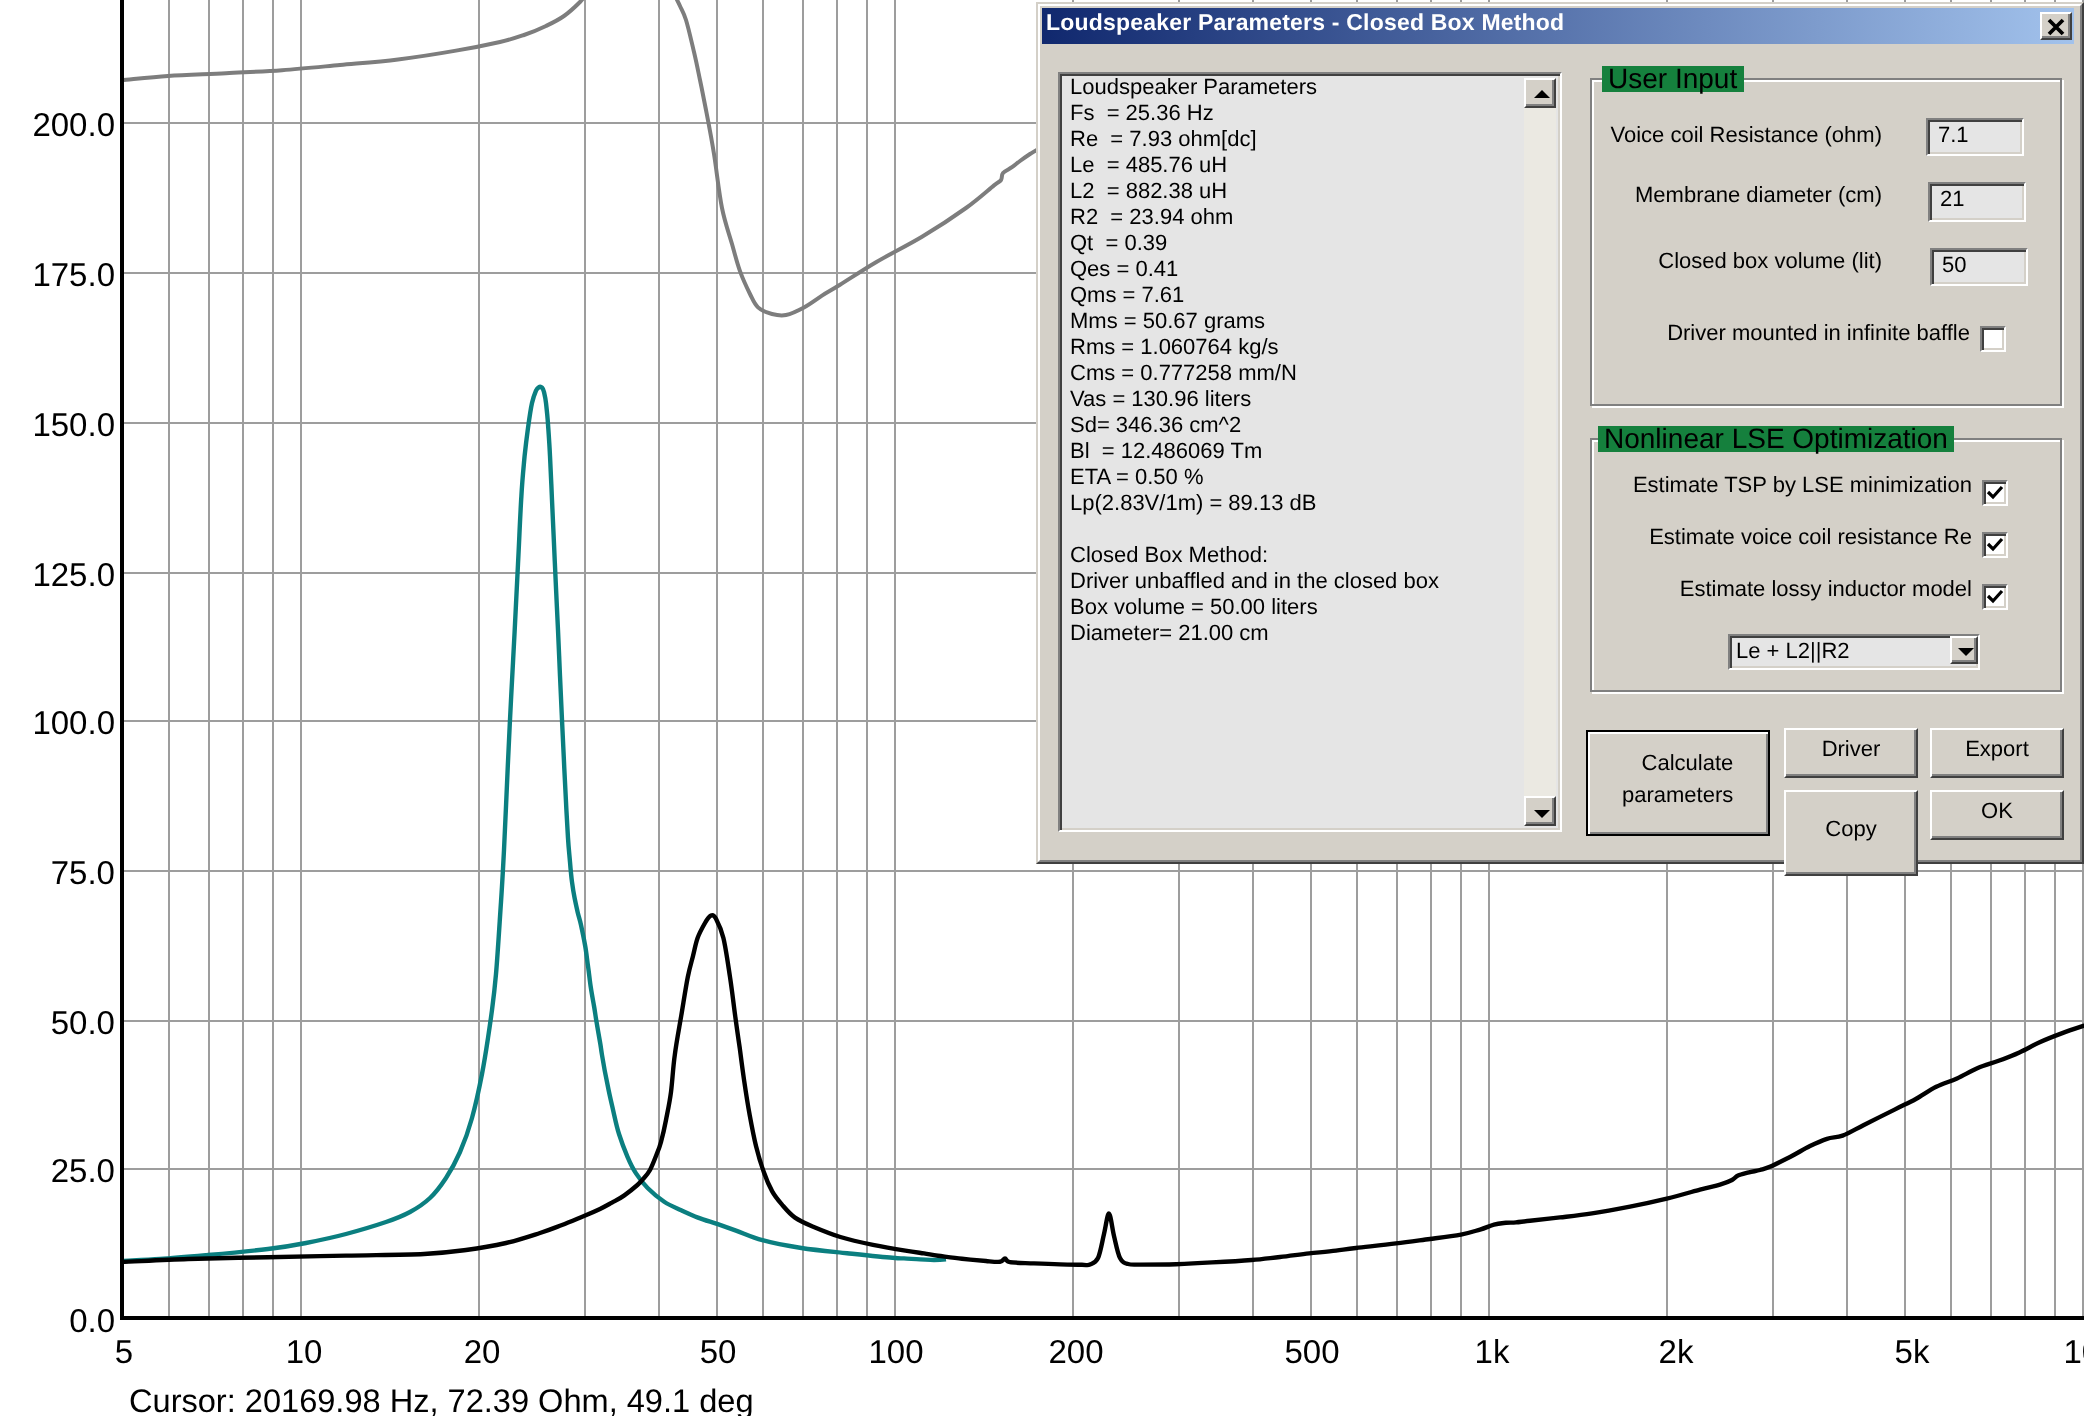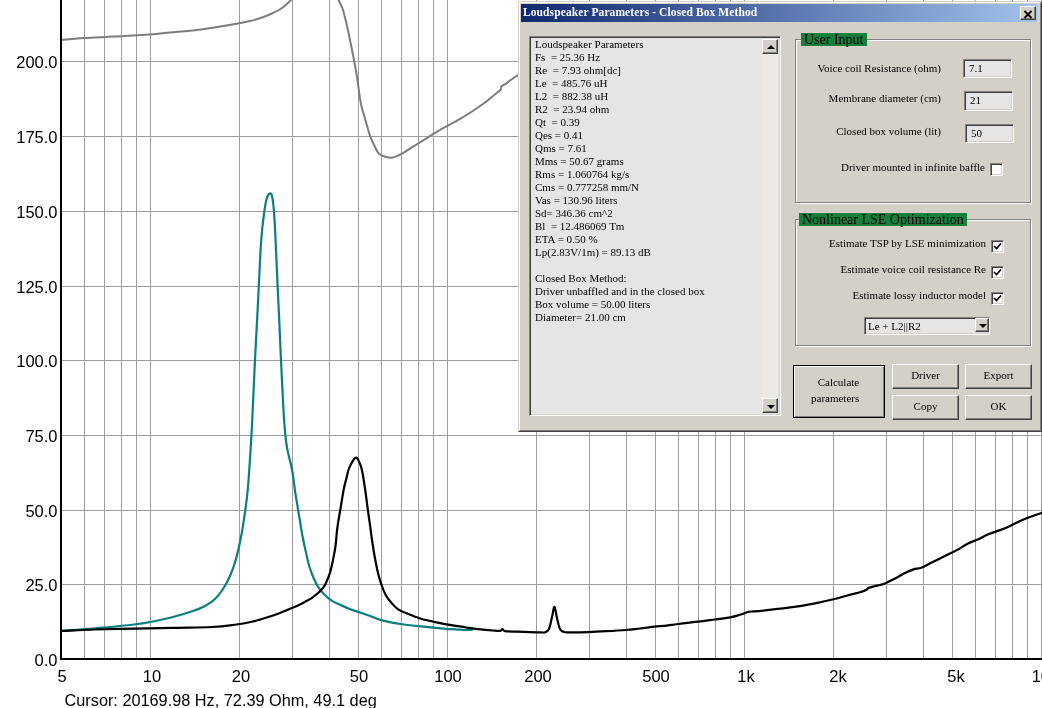--- a/index.html
+++ b/index.html
@@ -1,21 +1,21 @@
 <!DOCTYPE html>
 <html><head><meta charset="utf-8">
 <style>
 * { margin:0; padding:0; box-sizing:border-box; }
 html,body { width:1042px; height:708px; overflow:hidden; background:#fff;
   font-family:"Liberation Sans", sans-serif; }
 #stage { position:relative; width:1042px; height:708px; }
 svg text { font-family:"Liberation Sans", sans-serif; }
 .dlg { position:absolute; left:518px; top:1px; width:524px; height:431px;
   background:#d4d0c8;
-  border:1px solid; border-color:#d4d0c8 #404040 #404040 #d4d0c8;font-family:Liberation Serif, serif; }
+  border:1px solid; border-color:#d4d0c8 #404040 #404040 #d4d0c8; }
 .dlgin { position:absolute; left:0; top:0; right:0; bottom:0;
   border:1px solid; border-color:#fff #808080 #808080 #fff; }
 .titlebar { position:absolute; left:2px; top:2px; width:516px; height:18px;
   background:linear-gradient(to right,#10286e,#a2c2ec);
   color:#fff; font-size:11.5px; font-weight:bold; line-height:17px; padding-left:2px; letter-spacing:0.1px; }
 .closebtn { position:absolute; left:501px; top:4px; width:16px; height:14px;
   background:#d4d0c8; border:1px solid; border-color:#fff #404040 #404040 #fff;
   box-shadow:inset -1px -1px 0 #808080; }
 .sunken { background:#e5e5e5; border:1px solid; border-color:#808080 #fff #fff #808080;
   box-shadow:inset 1px 1px 0 #404040, inset -1px -1px 0 #d4d0c8; }
@@ -127,16 +127,16 @@
     <div class="sb-btn" style="right:0px;top:0px;width:14px;height:14px;">
           <span class="tri-dn" style="left:3px;top:5px;"></span>
         </div>
   </div>
 
   <div class="btn" style="left:274px;top:363px;width:92px;height:53px;border:1px solid #000;box-shadow:inset 1px 1px 0 #fff, inset -1px -1px 0 #808080, inset 2px 2px 0 #d4d0c8, inset -2px -2px 0 #d4d0c8;">
     <div style="position:absolute;left:17px;top:8px;text-align:right;line-height:16px;">Calculate<br>parameters</div>
   </div>
   <div class="btn" style="left:373px;top:362px;width:67px;height:25px;">Driver</div>
   <div class="btn" style="left:446px;top:362px;width:67px;height:25px;">Export</div>
-  <div class="btn" style="left:373px;top:393px;width:67px;height:25px;">Copy</div>
+  <div class="btn" style="left:373px;top:393px;width:67px;height:43px;">Copy</div>
   <div class="btn" style="left:446px;top:393px;width:67px;height:25px;">OK</div>
 </div>
 </div>
 
 </body></html>

